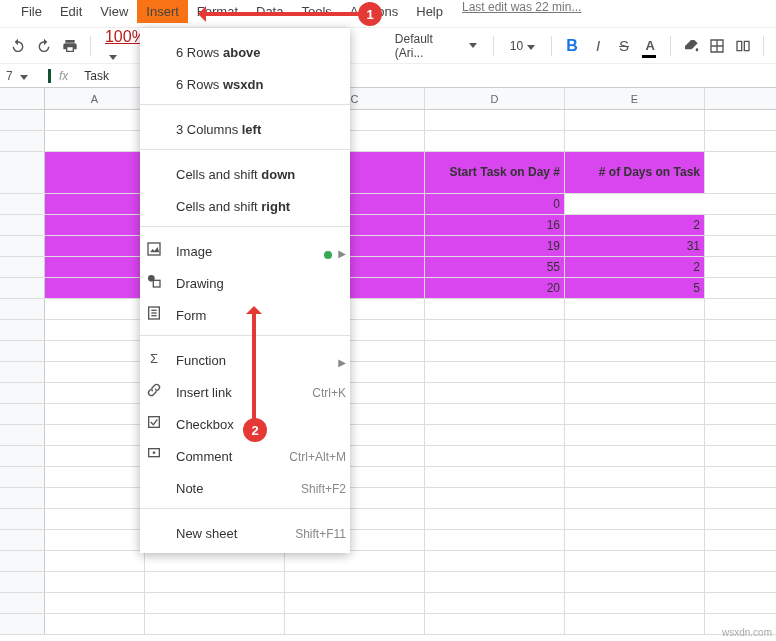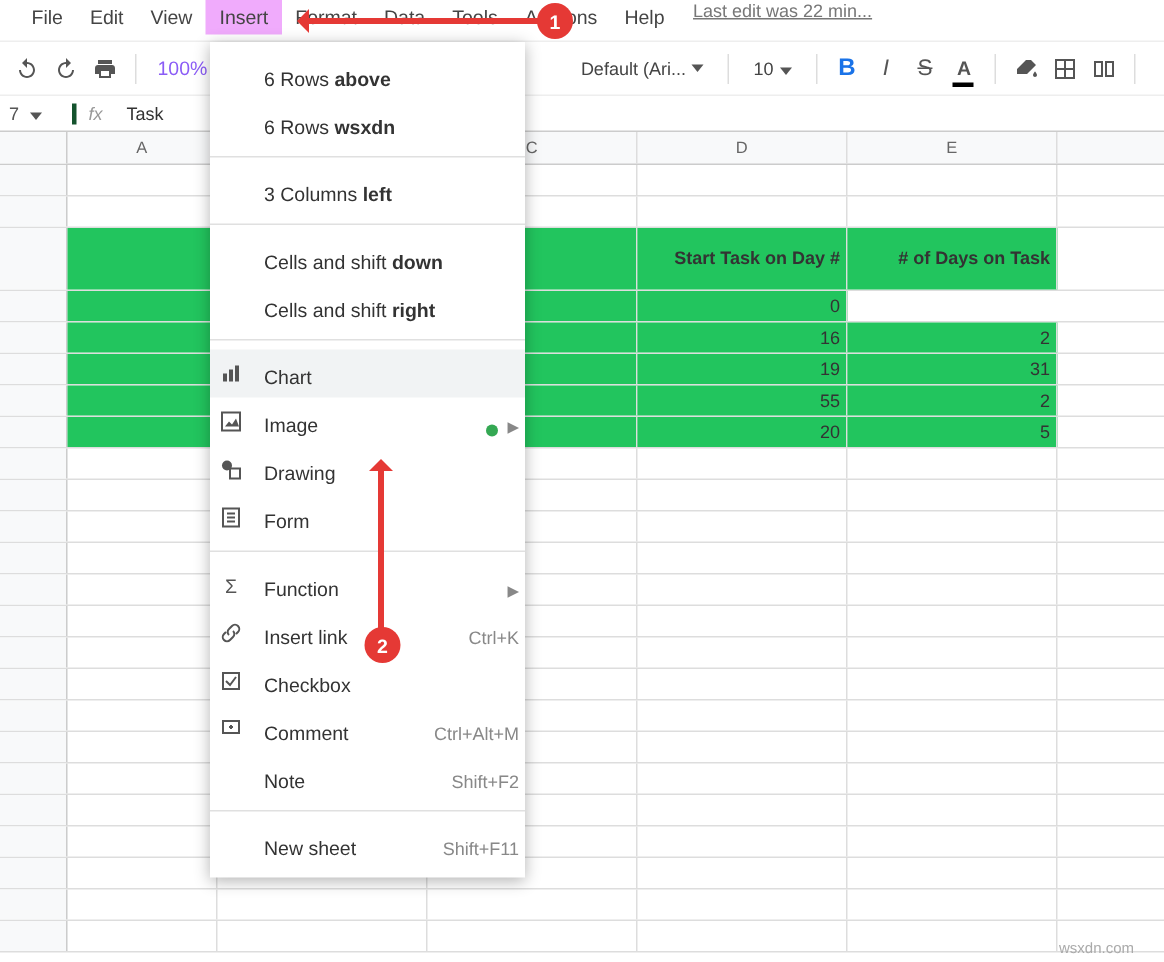--- a/index.html
+++ b/index.html
@@ -1,24 +1,24 @@
 <!DOCTYPE html>
 <html><head>
 <meta charset="utf-8">
 <style>
 * { box-sizing: border-box; margin: 0; padding: 0; }
 body { font-family: Arial, sans-serif; font-size: 13px; color: #333; background: #fff; width: 776px; height: 641px; overflow: hidden; position: relative; }
 .menubar { display: flex; align-items: flex-start; height: 28px; padding: 0 12px; border-bottom: 1px solid #eee; }
 .menubar .mitem { padding: 4px 9px; cursor: pointer; color: #444; }
-.menubar .mitem.active { background: #f0abfc; }
+.menubar .mitem.active { background: #f97316; }
 .menubar .last-edit { color: #777; text-decoration: underline; margin-left: 10px; font-size: 12px; }
 .toolbar { display: flex; align-items: center; height: 36px; padding: 0 8px; border-bottom: 1px solid #eee; gap: 6px; }
 .toolbar .ticon { width: 20px; height: 20px; display: flex; align-items: center; justify-content: center; cursor: pointer; color: #555; }
 .toolbar .sep { width: 1px; height: 20px; background: #ddd; margin: 0 4px; }
-.toolbar .zoom { font-size: 13px; color: #8b5cf6; padding: 0 4px; }
+.toolbar .zoom { font-size: 16px; color: #b91c1c; padding: 0 4px; text-decoration: underline; }
 .toolbar .fontpick { display: flex; align-items: center; font-size: 12px; color: #444; padding: 0 6px; }
 .toolbar .tsize { font-size: 12px; color: #444; padding: 0 6px; }
 .toolbar .bold { font-weight: bold; color: #1a73e8; font-size: 16px; }
 .toolbar .ital { font-style: italic; font-size: 15px; }
 .toolbar .strike { text-decoration: line-through; font-size: 15px; }
 .fbar { display: flex; align-items: center; height: 24px; border-bottom: 1px solid #ccc; font-size: 12px; }
 .fbar .cellref { width: 48px; padding: 0 6px; text-align: left; color: #555; }
 .fbar .fx { font-style: italic; color: #999; padding: 0 8px; border-left: 3px solid #14532d; }
 .fbar .fval { padding: 0 8px; color: #333; }
 .grid { position: relative; }
@@ -28,34 +28,34 @@
 .colheads .ch { flex: 0 0 140px; text-align: center; font-size: 11px; color: #666; line-height: 22px; border-right: 1px solid #ddd; }
 .colheads .ch.cA { flex: 0 0 100px; }
 .rows { }
 .row { display: flex; height: 21px; border-bottom: 1px solid #ddd; }
 .row .rowhead { text-align: center; font-size: 11px; color: #666; line-height: 20px; }
 .row .cell { flex: 0 0 140px; border-right: 1px solid #ddd; padding: 0 4px; line-height: 20px; font-size: 12px; overflow: hidden; white-space: nowrap; }
 .row .cell.cA { flex: 0 0 100px; }
 .row.header-row { height: 42px; }
 .row.header-row .cell { background: #d2e3fc; font-weight: bold; text-align: center; line-height: 40px; }
 .row.header-row .rowhead { line-height: 40px; }
-.row.selrow .cell.selcell { background: #22c55e; }
+.row.selrow .cell.selcell { background: #d946ef; }
 .row.selrow .cell.cD, .row.selrow .cell.cE { text-align: right; }
 .dropdown { position: absolute; left: 140px; top: 28px; width: 210px; background: #fff; box-shadow: 0 2px 10px rgba(0,0,0,.3); z-index: 100; padding: 6px 0; font-size: 13px; color: #333; }
 .dropdown .ditem { display: flex; align-items: flex-end; padding: 6px 4px; cursor: pointer; position: relative; }
 .dropdown .ditem:hover, .dropdown .ditem.hover { background: #f1f3f4; }
 .dropdown .ditem .dicon { width: 20px; height: 20px; display: flex; align-items: center; justify-content: center; margin-right: 12px; color: #555; flex-shrink: 0; }
 .dropdown .ditem .dlabel { flex: 1; }
 .dropdown .ditem .dshort { color: #888; font-size: 12px; }
 .dropdown .ditem .darrow { color: #888; font-size: 10px; }
 .dropdown .ditem .dot-green { width: 8px; height: 8px; border-radius: 50%; background: #34a853; margin-right: 6px; }
 .dropdown .dsep { height: 1px; background: #e0e0e0; margin: 6px 0; }
 .annot { position: absolute; z-index: 200; pointer-events: none; }
 .circle { width: 24px; height: 24px; border-radius: 50%; background: #e53935; color: #fff; font-weight: bold; display: flex; align-items: center; justify-content: center; font-size: 13px; }
-.watermark { position: absolute; bottom: 3px; right: 20px; font-size: 10px; color: #aaa; }
+.watermark { position: absolute; bottom: 3px; right: 4px; font-size: 10px; color: #aaa; }
 svg { width: 16px; height: 16px; }
 .triangle-down { width: 0; height: 0; border-left: 4px solid transparent; border-right: 4px solid transparent; border-top: 5px solid #555; display: inline-block; margin-left: 4px; }
 </style>
 </head>
 <body>
 
 <div class="menubar">
   <div class="mitem">File</div>
   <div class="mitem">Edit</div>
   <div class="mitem">View</div>
@@ -346,30 +346,20 @@
   <div class="dsep"></div>
   <div class="ditem">
       <span class="dicon"></span>
       <span class="dlabel">Cells and shift <b>down</b></span>
     </div>
   <div class="ditem">
       <span class="dicon"></span>
       <span class="dlabel">Cells and shift <b>right</b></span>
     </div>
   <div class="dsep"></div>
-  <div class="ditem hover">
-      <span class="dicon">
-        <svg viewBox="0 0 24 24">
-          <rect x="4" y="12" width="4" height="8" fill="currentColor"></rect>
-          <rect x="10" y="8" width="4" height="12" fill="currentColor"></rect>
-          <rect x="16" y="4" width="4" height="16" fill="currentColor"></rect>
-        </svg>
-      </span>
-      <span class="dlabel">Chart</span>
-    </div>
   <div class="ditem">
       <span class="dicon">
         <svg viewBox="0 0 24 24">
           <rect x="3" y="3" width="18" height="18" fill="none" stroke="currentColor" stroke-width="2"></rect>
           <polygon points="6,17 10,12 13,15 17,9 20,17" fill="currentColor"></polygon>
         </svg>
       </span>
       <span class="dlabel">Image</span>
       <span class="dot-green"></span>
       <span class="darrow">▶</span>

